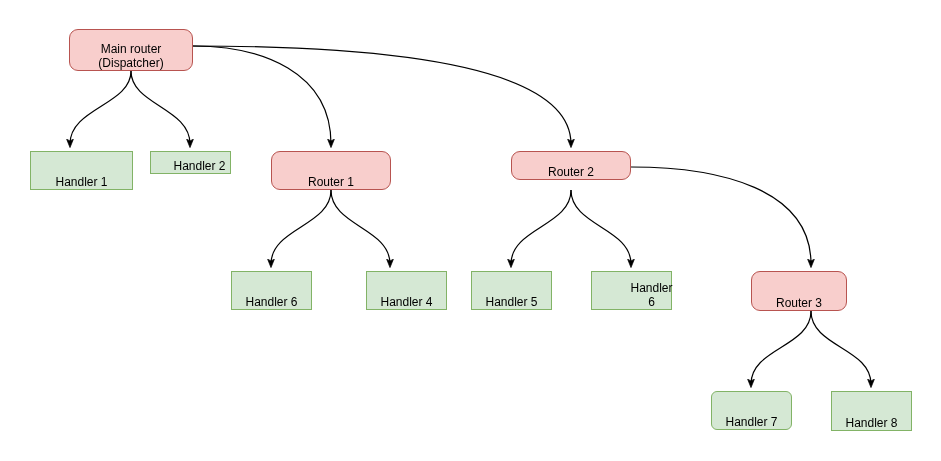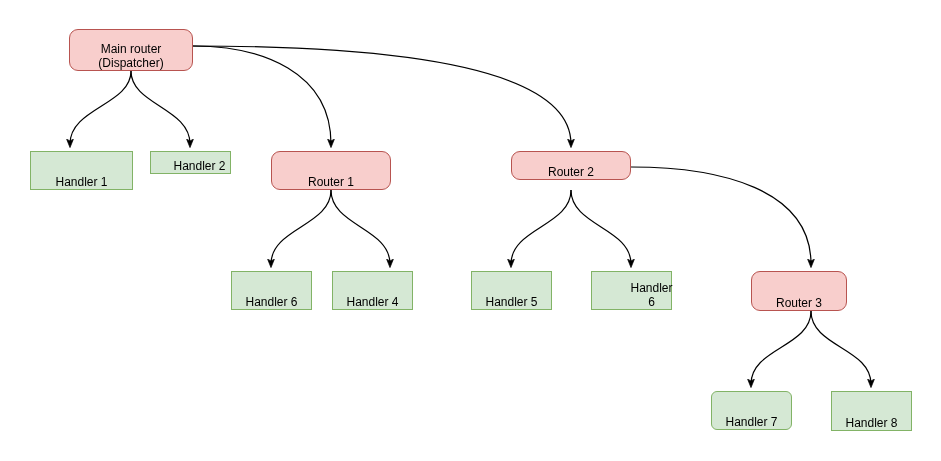--- a/index.html
+++ b/index.html
@@ -81,21 +81,21 @@
   </svg>
 
   <div id="nodes-layer">
       <div class="node node-router" style="left: 69px; top: 29px; width: 124px; height: 42px;"><span class="node-label">Main router
 (Dispatcher)</span></div>
       <div class="node node-handler" style="left: 30px; top: 151px; width: 103px; height: 39px;"><span class="node-label">Handler 1</span></div>
       <div class="node node-handler" style="left: 150px; top: 151px; width: 81px; height: 23px; padding-left: 18px;"><span class="node-label">Handler 2</span></div>
       <div class="node node-router" style="left: 271px; top: 151px; width: 120px; height: 39px;"><span class="node-label">Router 1</span></div>
       <div class="node node-router" style="left: 511px; top: 151px; width: 120px; height: 29px;"><span class="node-label">Router 2</span></div>
       <div class="node node-handler" style="left: 231px; top: 271px; width: 81px; height: 39px;"><span class="node-label">Handler 6</span></div>
-      <div class="node node-handler" style="left: 332px; top: 271px; width: 81px; height: 39px;"><span class="node-label">Handler 4</span></div>
+      <div class="node node-handler" style="left: 366px; top: 271px; width: 81px; height: 39px;"><span class="node-label">Handler 4</span></div>
       <div class="node node-handler" style="left: 471px; top: 271px; width: 81px; height: 39px;"><span class="node-label">Handler 5</span></div>
       <div class="node node-handler" style="left: 591px; top: 271px; width: 81px; height: 39px; padding-left: 40px;"><span class="node-label">Handler 6</span></div>
       <div class="node node-router" style="left: 751px; top: 271px; width: 96px; height: 40px;"><span class="node-label">Router 3</span></div>
       <div class="node node-handler" style="left: 711px; top: 391px; width: 81px; height: 39px; border-radius: 6px;"><span class="node-label">Handler 7</span></div>
       <div class="node node-handler" style="left: 831px; top: 391px; width: 81px; height: 40px;"><span class="node-label">Handler 8</span></div>
     </div>
 
 </div>
 
 </body></html>

